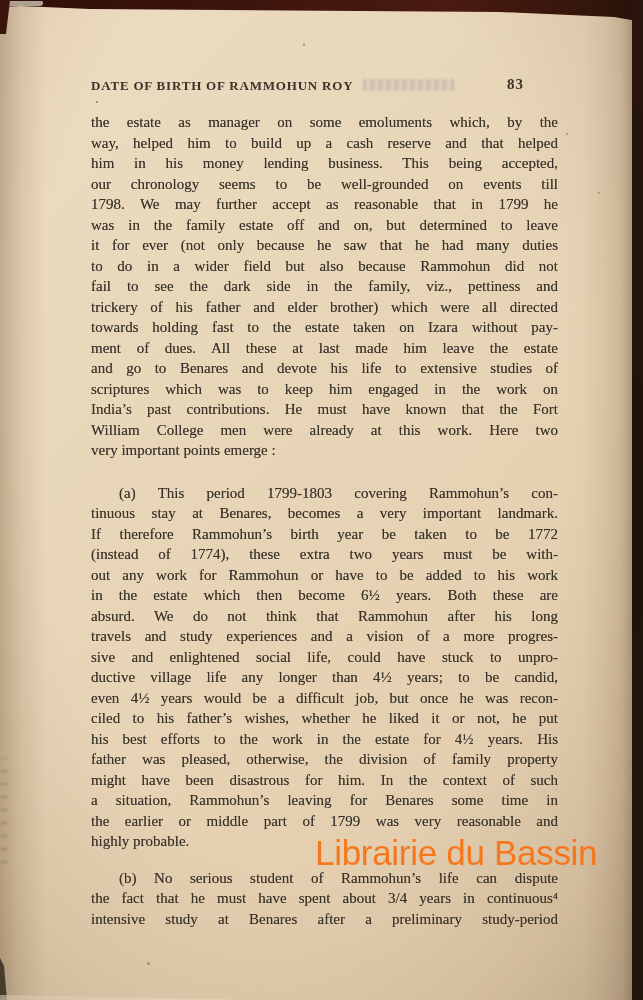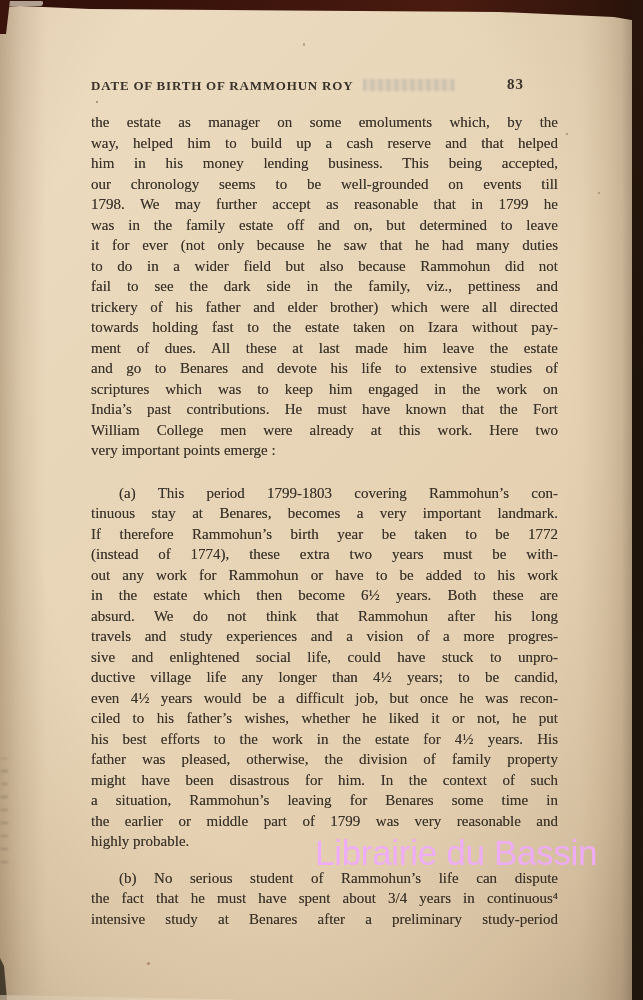--- a/index.html
+++ b/index.html
@@ -127,21 +127,21 @@
         <div class="line">the earlier or middle part of 1799 was very reasonable and</div>
         <div class="line last">highly probable.</div>
       </div>
       <div class="para p2">
         <div class="line indent">(b) No serious student of Rammohun’s life can dispute</div>
         <div class="line">the fact that he must have spent about 3/4 years in continuous⁴</div>
         <div class="line">intensive study at Benares after a preliminary study-period</div>
       </div>
     </div>
 
-  <div class="watermark" style="color: #f0abfc;">Librairie du Bassin</div>
+  <div class="watermark" style="color: #f97316;">Librairie du Bassin</div>
 
   <div class="vignette"></div>
 
   <div class="speck s1"></div>
   <div class="speck s2"></div>
   <div class="speck s3"></div>
   <div class="speck s4"></div>
   <div class="speck s5"></div>
   <div class="speck s6"></div>
   <div class="speck s7"></div>

